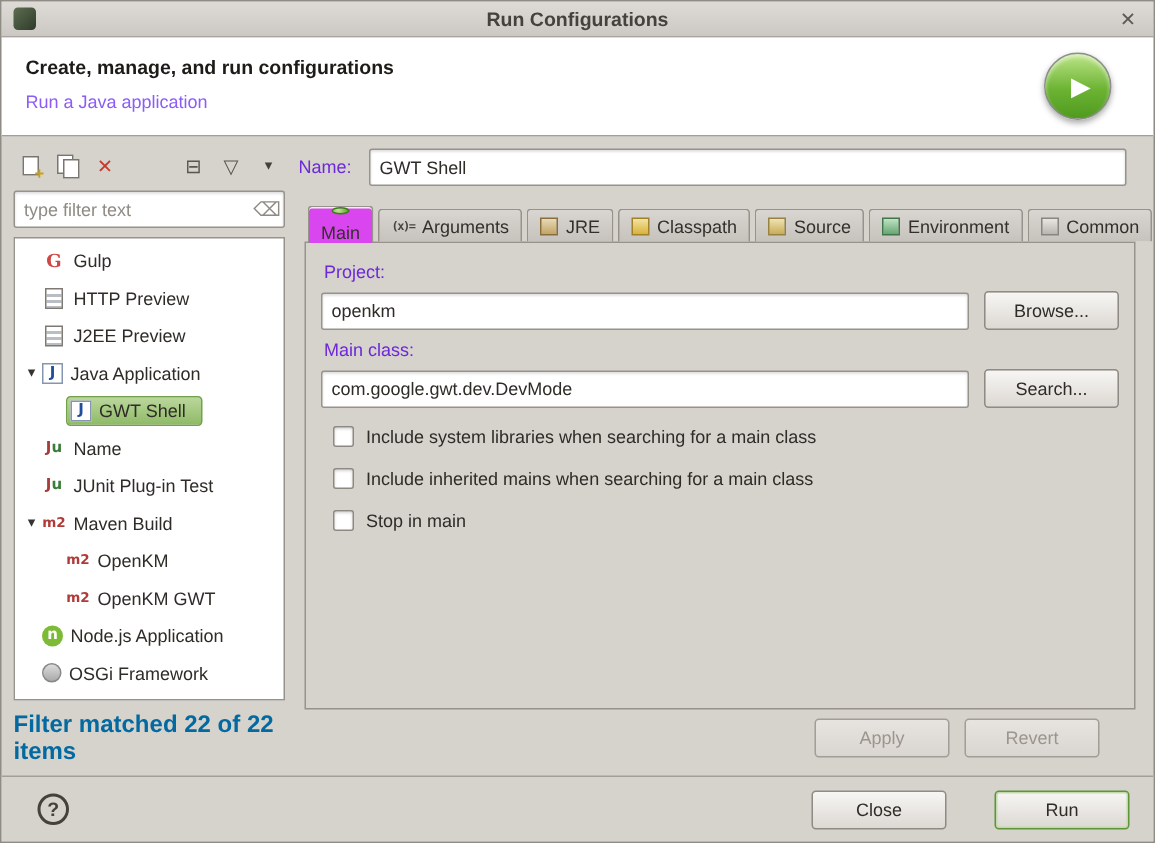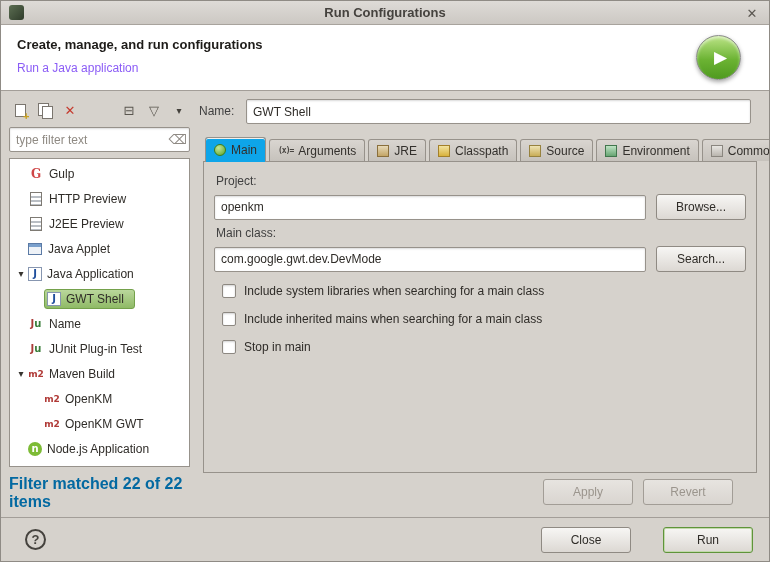--- a/index.html
+++ b/index.html
@@ -83,32 +83,32 @@
   .name-row { display:flex; align-items:center; padding-right:12px; }
   .name-row .fld-label { width:47px; margin-left:2px; }
   .text-input { height:25px; border:1px solid #97928b; border-radius:2px; background:#fff; padding:0 6px;
     font:12px "Liberation Sans",sans-serif; color:#2f2c28; box-shadow:inset 0 1px 2px rgba(0,0,0,.15); outline:none; }
   .name-input { flex:1; }
 
   .tabs { display:flex; align-items:flex-end; margin:12px 0 0 8px; height:25px; position:relative; z-index:2; }
   .tab { display:flex; align-items:center; gap:5px; padding:0 8px; height:22px;
     border:1px solid #97928b; border-bottom:none; border-radius:3px 3px 0 0; margin-right:3px;
     background:linear-gradient(#d9d5d0,#c6c2bc); font-size:12px; color:#33302c; }
-  .tab.active { background:#0ea5e9; height:25px; margin-bottom:-1px; box-shadow:inset 0 1px 0 #f2f0ed; }
+  .tab.active { background:#d946ef; height:25px; margin-bottom:-1px; box-shadow:inset 0 1px 0 #f2f0ed;flex-direction:column; }
   .tab-ic { width:12px; height:12px; display:inline-flex; align-items:center; justify-content:center; }
   .t-main { border-radius:50%; background:radial-gradient(circle at 35% 30%,#c4e89a,#57a125); border:1px solid #3f7d18; }
   .t-args { width:auto; font:bold 8px "DejaVu Sans Mono",monospace; color:#474440; letter-spacing:-1px; }
   .t-jre { background:linear-gradient(#e7d9b8,#c3a565); border:1px solid #8a6f3c; }
   .t-cp { background:linear-gradient(#f2e3a0,#d9b23c); border:1px solid #a3802a; }
   .t-src { background:linear-gradient(#eee3b4,#c9ad57); border:1px solid #97823f; }
   .t-env { background:linear-gradient(#bfe3c4,#67a573); border:1px solid #41764d; }
   .t-common { background:linear-gradient(#e8e6e2,#b9b5ae); border:1px solid #8a867f; }
 
   .groupbox { position:relative; margin:0 6px 0 6px; border:1px solid #97928b; height:312px; padding:8px 10px; background:#d6d2cc; }
-  .fld-label { font-size:12px; color:#404040; margin:4px 0 6px 2px; }
+  .fld-label { font-size:12px; color:#6d28d9; margin:4px 0 6px 2px; }
   .frow { display:flex; gap:10px; align-items:center; margin-bottom:6px; }
   .frow .text-input { flex:1; }
 
   .btn { display:flex; align-items:center; justify-content:center; width:90px; height:26px;
     border:1px solid #8f8a83; border-radius:3px; background:linear-gradient(#f7f6f4,#dcd8d3);
     font-size:12px; color:#2f2c28; }
   .btn.disabled { color:#9b958d; border-color:#a29d96; background:linear-gradient(#e7e4e0,#d9d5d0); }
 
   .cb-row { display:flex; align-items:center; gap:8px; margin:10px 0 0 8px; height:18px; }
   .cb { width:14px; height:14px; flex:0 0 14px; background:#fff; border:1px solid #8d8881; border-radius:2px;
@@ -180,25 +180,20 @@
         <span class="arrow"></span>
         <span class="ic ic-server"></span>
         <span class="lbl">HTTP Preview</span>
       </div>
       <div class="tree-row">
         <span class="arrow"></span>
         <span class="ic ic-server"></span>
         <span class="lbl">J2EE Preview</span>
       </div>
       <div class="tree-row">
-        <span class="arrow"></span>
-        <span class="ic ic-applet"></span>
-        <span class="lbl">Java Applet</span>
-      </div>
-      <div class="tree-row">
         <span class="arrow">▾</span>
         <span class="ic ic-java"></span>
         <span class="lbl">Java Application</span>
       </div>
       <div class="tree-row child">
         <span class="arrow"></span>
         <span class="sel-box">
           <span class="ic ic-java"></span>
           <span class="lbl">GWT Shell</span>
         </span>

